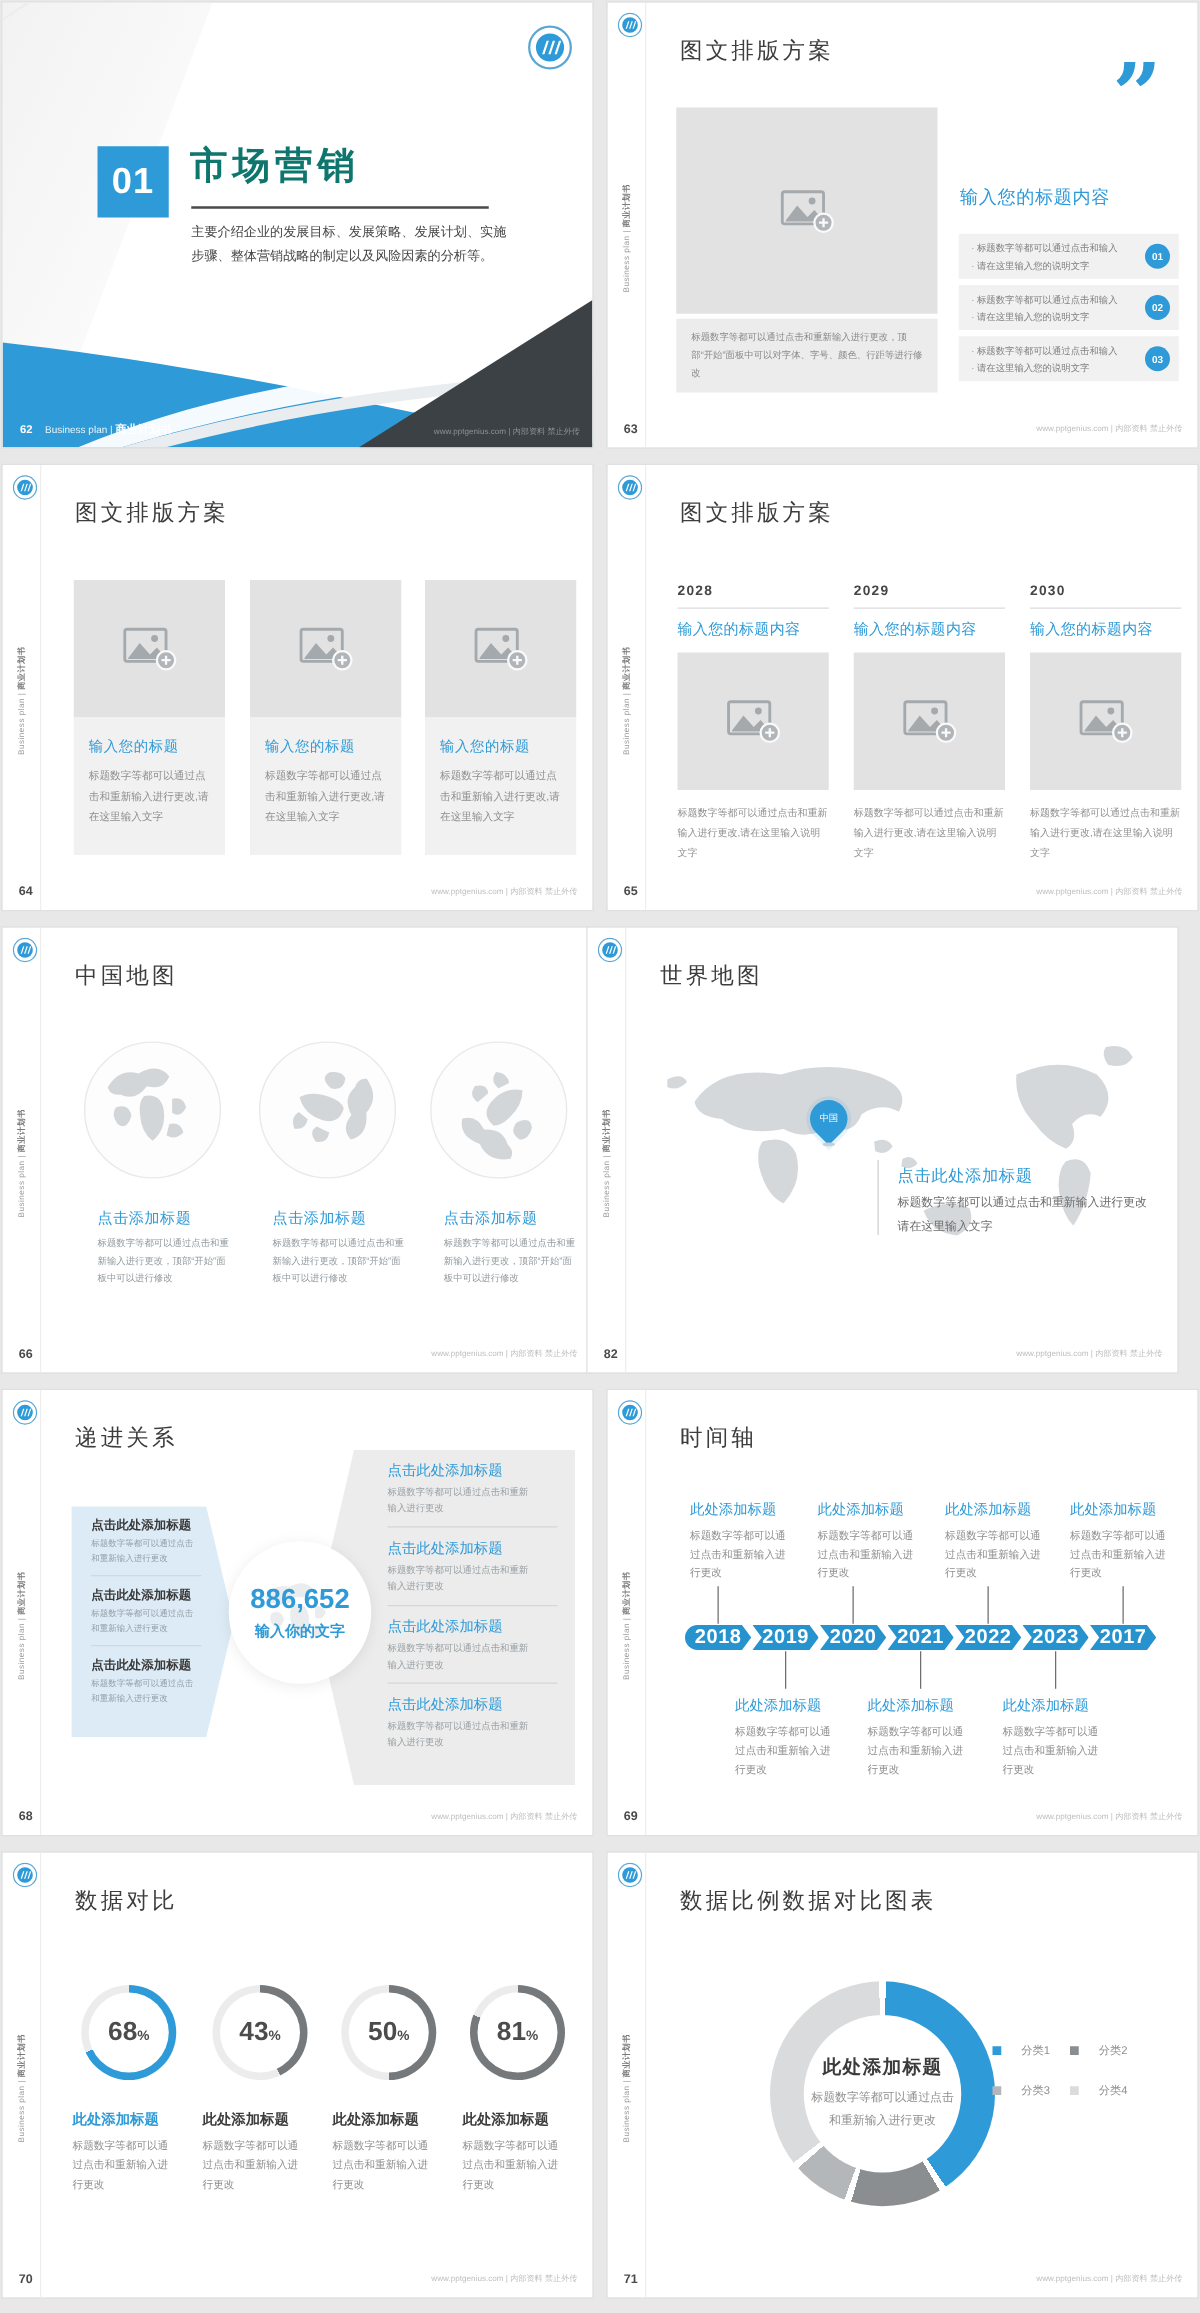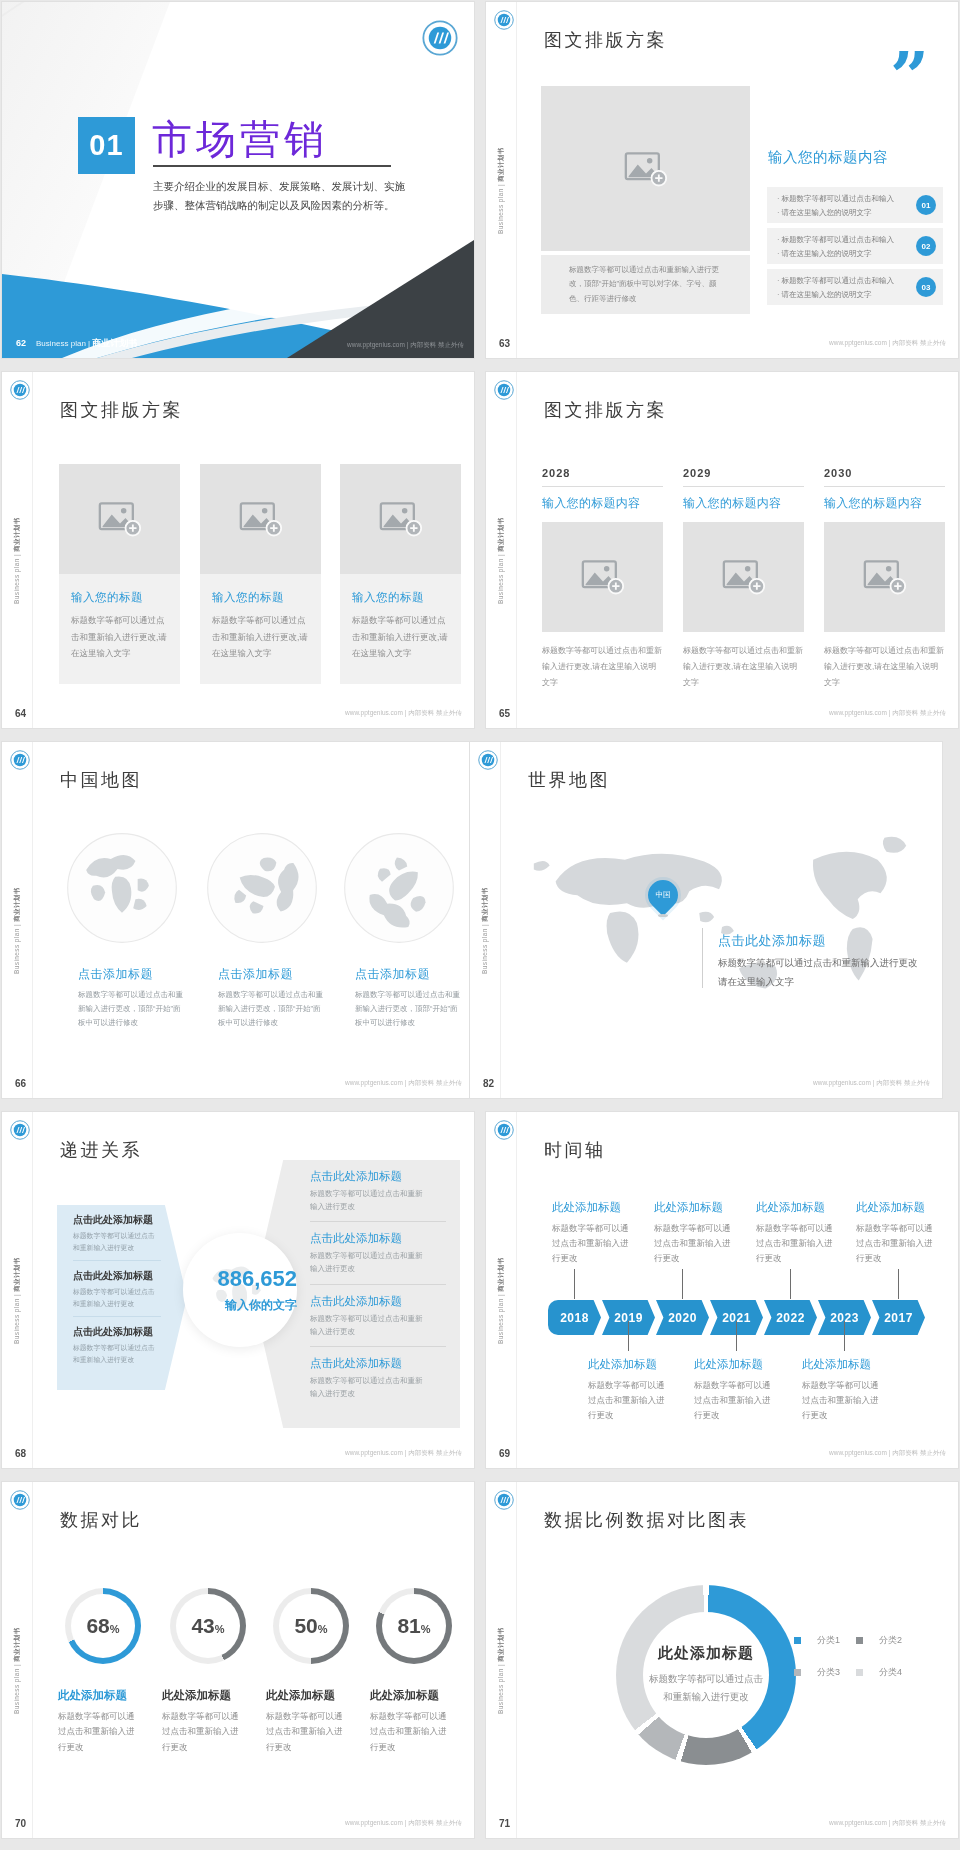--- a/index.html
+++ b/index.html
@@ -24,31 +24,31 @@
   .imgicon{width:44px;height:38px;opacity:.85}
   .phbox{background:#e2e2e2;display:flex;align-items:center;justify-content:center}
 
   .bluehead{color:#2e9ad7;font-weight:normal}
   .bodytxt{color:#8f8f8f}
 
   
   .s62 .sw{position:absolute;border-radius:50%;border-top:2px solid #ededed}
   .s62 .wedge{position:absolute;left:0;top:0;width:240px;height:330px;background:linear-gradient(115deg,#f2f2f2 0%,#fbfbfb 55%,#fff 80%);clip-path:polygon(0 0,70% 0,18% 100%,0 100%)}
   .s62 .numbox{position:absolute;left:76px;top:115px;width:57px;height:57px;background:#2e9ad7;color:#fff;font-size:29px;font-weight:bold;display:flex;align-items:center;justify-content:center;letter-spacing:1px}
-  .s62 .ctitle{position:absolute;left:150px;top:110px;font-size:40px;font-weight:normal;color:#6d28d9;letter-spacing:4px}
+  .s62 .ctitle{position:absolute;left:150px;top:110px;font-size:30px;font-weight:bold;color:#0f766e;letter-spacing:4px}
   .s62 .crule{position:absolute;left:151px;top:163px;width:238px;height:2px;background:#4a4a4a}
   .s62 .cdesc{position:absolute;left:151px;top:175px;width:255px;font-size:10.5px;line-height:1.8;color:#454545}
   .s62 .blogo{position:absolute;left:420px;top:18px;width:36px;height:36px}
   .s62 .f62l{position:absolute;left:14px;bottom:8px;font-size:8px;color:#eaf4fa;z-index:6}
   .s62 .f62l b{margin-right:10px;font-size:9px;color:#fff}
   .s62 .f62r{position:absolute;right:10px;bottom:8px;font-size:6.5px;color:#8e9296;z-index:6}
 
   
   .s63 .img{position:absolute;left:55px;top:84px;width:209px;height:165px}
-  .s63 .cap{position:absolute;left:55px;top:253px;width:209px;box-sizing:border-box;background:#ececec;padding:8px 28px;font-size:7.5px;line-height:1.9;color:#8a8a8a}
+  .s63 .cap{position:absolute;left:55px;top:253px;width:209px;box-sizing:border-box;background:#ececec;padding:8px 12px;font-size:7.5px;line-height:1.9;color:#8a8a8a}
   .s63 .quote{position:absolute;left:404px;top:40px;font-family:"DejaVu Serif",serif;font-size:68px;line-height:1;color:#2e9ad7;font-weight:bold}
   .s63 .head{position:absolute;left:282px;top:146px;font-size:14.5px;letter-spacing:.5px}
   .s63 .row{position:absolute;left:281px;width:176px;height:36px;background:#f1f1f1;box-sizing:border-box;padding:5px 36px 5px 10px}
   .s63 .row .ln{font-size:7.5px;color:#808080;line-height:1.8;white-space:nowrap}
   .s63 .row .ln::before{content:"·  ";color:#9a9a9a}
   .s63 .badge{position:absolute;right:7px;top:8px;width:20px;height:20px;border-radius:50%;background:#2e9ad7;color:#fff;font-size:8px;font-weight:bold;display:flex;align-items:center;justify-content:center}
 
   
   .s64 .card{position:absolute;top:92px;width:121px}
   .s64 .imgph{height:110px}
@@ -78,37 +78,37 @@
   .s67 .conn{position:absolute;left:232px;top:186px;width:1px;height:60px;background:#cfcfcf}
   .s67 .head{position:absolute;left:248px;top:190px;font-size:13px;letter-spacing:.5px}
   .s67 .body{position:absolute;left:248px;top:212px;width:205px;font-size:9.5px;line-height:1.95;color:#6b6b6b}
 
   
   .s68 .lp{position:absolute;left:55px;top:93px;width:130px;height:185px;background:#dcebf5;clip-path:polygon(0 0,83% 0,100% 50%,83% 100%,0 100%)}
   .s68 .lp .item{margin:0 26px 0 16px;padding:8px 0 7px}
   .s68 .lp .item+.item{border-top:1px solid #c7dcea}
   .s68 .lp .ih{font-size:10px;font-weight:bold;color:#3a3a3a;margin-bottom:3px;white-space:nowrap}
   .s68 .lp .ib{font-size:6.8px;line-height:1.7;color:#93a0a9}
-  .s68 .circ{position:absolute;left:181px;top:121px;width:114px;height:114px;border-radius:50%;background:#fff;box-shadow:0 2px 12px rgba(0,0,0,.08);display:flex;flex-direction:column;align-items:flex-end;justify-content:center;gap:5px}
+  .s68 .circ{position:absolute;left:181px;top:121px;width:114px;height:114px;border-radius:50%;background:#fff;box-shadow:0 2px 12px rgba(0,0,0,.08);display:flex;flex-direction:column;align-items:center;justify-content:center;gap:5px}
   .s68 .circ svg{position:absolute;left:14px;top:16px;width:86px;height:86px;opacity:.45}
   .s68 .bignum{font-size:22px;font-weight:bold;color:#2e9ad7;z-index:2}
   .s68 .numlab{font-size:12px;font-weight:bold;color:#2e9ad7;z-index:2}
   .s68 .rp{position:absolute;left:250px;top:48px;width:208px;height:268px;background:#ececec;clip-path:polygon(15% 0,100% 0,100% 100%,15% 100%,0 50%)}
   .s68 .rp .item{margin:0 14px 0 58px;padding:9px 0 8px}
   .s68 .rp .item+.item{border-top:1px solid #d6d6d6}
   .s68 .rp .ih{font-size:11.5px;margin-bottom:3px;white-space:nowrap}
   .s68 .rp .ib{font-size:7.5px;line-height:1.75;color:#9aa0a4;width:118px}
 
   
   .s69 .ti{position:absolute;width:84px}
   .s69 .ih{font-size:11.5px;margin-bottom:6px;white-space:nowrap}
   .s69 .ib{font-size:8.5px;line-height:1.75;width:80px}
   .s69 .conn{position:absolute;width:1px;height:30px;background:#6e6e6e}
   .s69 .tl{position:absolute;left:62px;top:188px;display:flex}
-  .s69 .chev{height:35px;width:53px;margin-right:1px;background:#2793ce;clip-path:polygon(0 0,86% 0,100% 50%,86% 100%,0 100%,14% 50%);display:flex;align-items:center;justify-content:center;color:#fff;font-weight:bold;font-size:12px;letter-spacing:.5px}
+  .s69 .chev{height:20px;width:53px;margin-right:1px;background:#2793ce;clip-path:polygon(0 0,86% 0,100% 50%,86% 100%,0 100%,14% 50%);display:flex;align-items:center;justify-content:center;color:#fff;font-weight:bold;font-size:16px;letter-spacing:.5px}
   .s69 .chev:first-child{clip-path:polygon(0 0,86% 0,100% 50%,86% 100%,0 100%);border-radius:10px 0 0 10px}
 
   
   .s70 .ring{position:absolute;top:106px;width:76px;height:76px;border-radius:50%}
   .s70 .ring::after{content:"";position:absolute;inset:6px;background:#fff;border-radius:50%}
   .s70 .pct{position:absolute;inset:0;display:flex;align-items:center;justify-content:center;z-index:2;font-size:21px;font-weight:bold;color:#4c4c4c}
   .s70 .pct small{font-size:11px;font-weight:bold;margin-top:6px}
   .s70 .tx{position:absolute;top:206px;width:96px}
   .s70 .ih{font-size:11.5px;font-weight:bold;color:#3d3d3d;margin-bottom:6px;white-space:nowrap}
   .s70 .ih.first{color:#2e9ad7}

